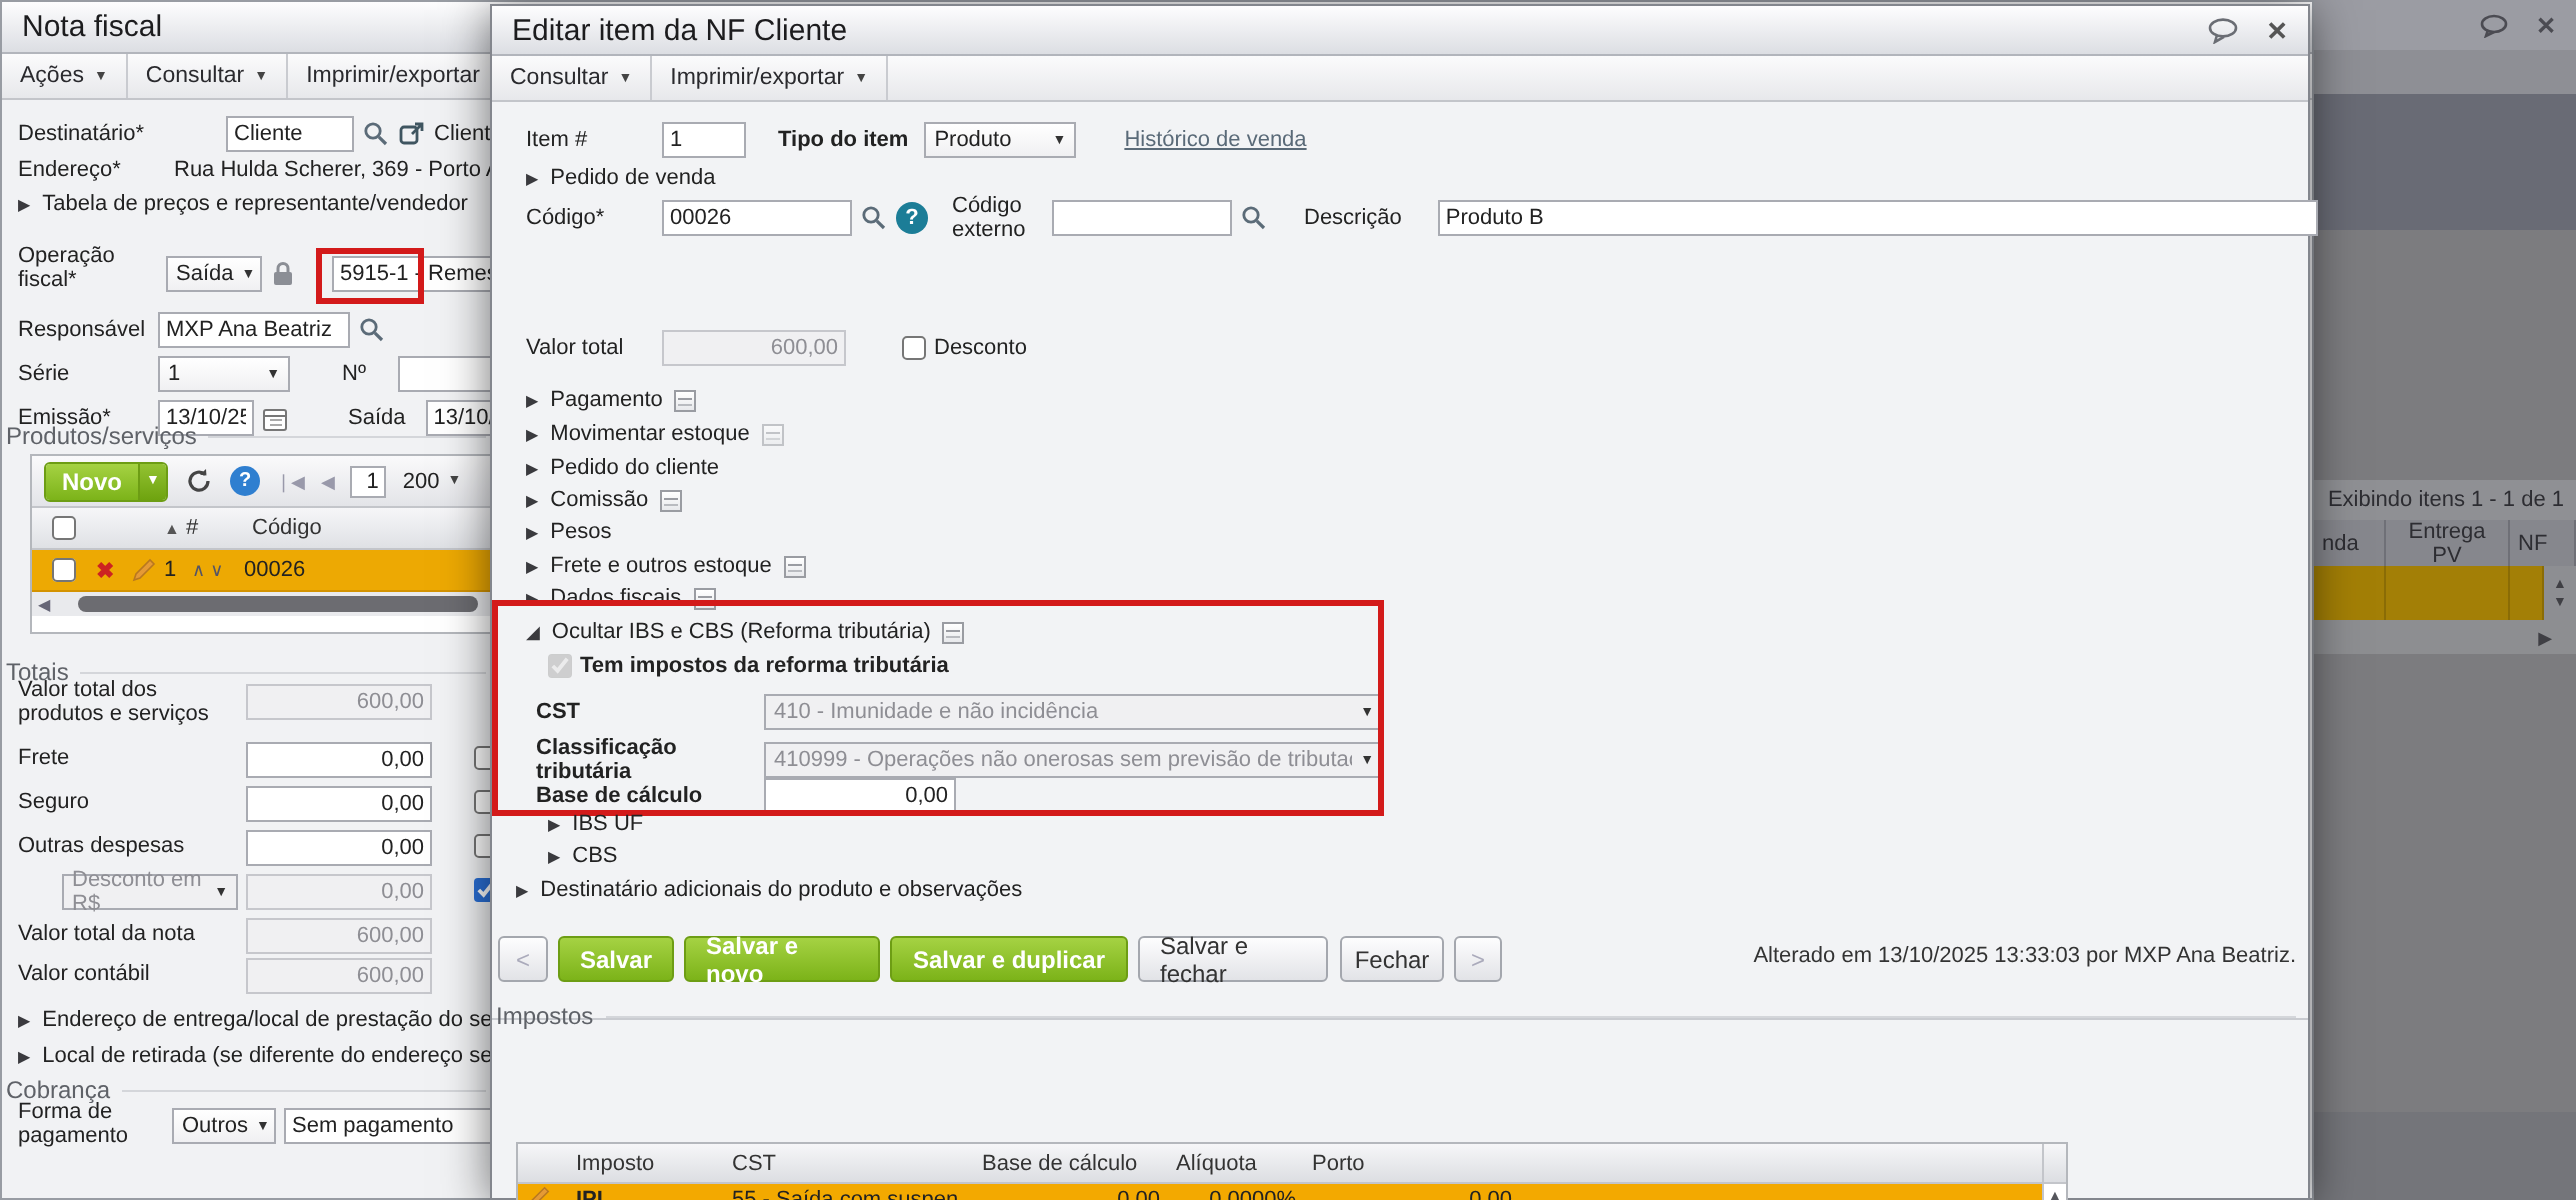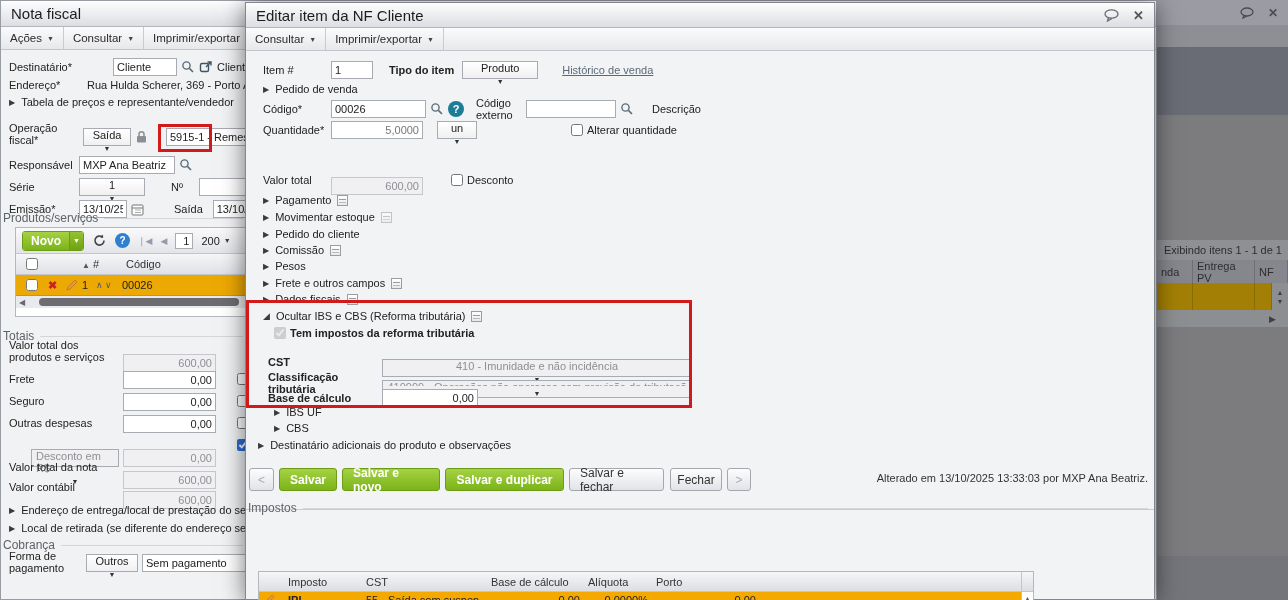--- a/index.html
+++ b/index.html
@@ -7,22 +7,22 @@
   body { position:relative; background:#7c7c7f; font-family:"Liberation Sans",sans-serif; font-size:11px; color:#222; }
 
   
   .tbar { background:linear-gradient(#fdfdfe,#dcdee3); border-bottom:1px solid #b2b5bc; display:flex; align-items:center; }
   .title-text { font-size:15px; color:#1c1c1e; padding-left:10px; }
   .menubar { background:linear-gradient(#fbfbfc,#e7e8eb); border-bottom:1px solid #c3c5ca; display:flex; align-items:stretch; }
   .menu-item { display:flex; align-items:center; gap:5px; padding:0 9px; border-right:1px solid #c9cbd0; color:#2a2a2e; cursor:default; }
   .menu-caret { font-size:7px; color:#444; }
   .fld { border:1px solid #a9abb2; background:#fff; height:18px; font:11px "Liberation Sans",sans-serif; color:#222; padding:0 3px; }
   .num { text-align:right; }
-  .dis { background:#f0f0f2; color:#8e8e94; border-color:#c6c7cc;margin-top:12px; }
-  .sel { border:1px solid #a9abb2; background:linear-gradient(#ffffff,#f0f0f2); height:18px; display:flex; align-items:center; justify-content:space-between; padding:0 4px; gap:4px;flex-direction:column; }
+  .dis { background:#f0f0f2; color:#8e8e94; border-color:#c6c7cc; }
+  .sel { border:1px solid #a9abb2; background:linear-gradient(#ffffff,#f0f0f2); height:18px; display:flex; align-items:center; justify-content:space-between; padding:0 4px; gap:4px; }
   .sel .car { font-size:7px; color:#333; }
   .sel.dis { background:#f0f0f2; color:#8e8e94; }
   .legend { color:#5f6268; font-size:12px; background:inherit; display:flex; align-items:center; gap:6px; }
   .legend:after { content:""; flex:1; height:1px; background:#d4d6da; }
   .exp-row { position:absolute; display:flex; align-items:center; gap:6px; color:#222; }
   .tri { font-size:8px; color:#3a3a3e; }
   .grid-ico { width:11px; height:11px; border:1px solid #9a9ca2; background:linear-gradient(#fff,#e8e9ec); position:relative; }
   .grid-ico:before { content:""; position:absolute; left:1px; right:1px; top:3px; border-top:1px solid #9a9ca2; }
   .grid-ico:after { content:""; position:absolute; left:1px; right:1px; top:6px; border-top:1px solid #b9bbc0; }
   .link { text-decoration:underline; color:#5a6a78; }
@@ -288,21 +288,21 @@
         <path d="M4 8 L3 11 L7 9" fill="none" stroke="#4b4b52" stroke-width="1.3"></path>
       </svg>
     <span style="color:#4b4b52; font-weight:bold; font-size:12px;">✕</span>
   </div>
   <div class="band" style="top:25px; height:22px; background:#8e8f95;"></div>
   <div class="band" style="top:47px; height:68px; background:#696b75;"></div>
   <div class="band" style="top:115px; height:125px; background:#7c7c7f;"></div>
   <div class="band dim-txt" style="top:240px; height:20px; background:#8f9094; display:flex; align-items:center; justify-content:flex-end; padding-right:6px;">
     <span>Exibindo itens 1 - 1 de 1</span>
   </div>
-  <div class="band dim-txt" style="top:260px; height:23px; background:#86878d; display:flex;">
+  <div class="band dim-txt" style="top:260px; height:23px; background:#86878d; display:flex;text-align:center;">
     <span class="dim-cell" style="width:36px;">nda</span>
     <span class="dim-cell" style="width:62px;">Entrega PV</span>
     <span class="dim-cell" style="flex:1;">NF</span>
   </div>
   <div class="band" style="top:283px; height:27px; background:#a37f06; display:flex;">
     <span style="width:36px; border-right:1px solid #8a6c05;"></span>
     <span style="width:62px; border-right:1px solid #8a6c05;"></span>
     <span style="flex:1; border-right:1px solid #8a6c05;"></span>
     <span style="width:16px; background:#8d8e92; display:flex; flex-direction:column; align-items:center; justify-content:center; font-size:7px; color:#3f3f44; gap:2px;">
         <span>▲</span>
@@ -364,32 +364,23 @@
           <line x1="8.4" y1="8.4" x2="12" y2="12" stroke="#5b6b78" stroke-width="1.6"></line>
         </svg>
       <span style="width:16px;height:16px;border-radius:50%;background:#1c7d97;color:#fff;font-weight:bold;display:flex;align-items:center;justify-content:center;font-size:11px;">?</span>
       <span style="width:46px; margin-left:8px; line-height:12px; white-space:normal;">Código externo</span>
       <input class="fld" style="width: 90px;">
       <svg class="icon-svg" width="14" height="14" viewBox="0 0 14 14">
           <circle cx="5.5" cy="5.5" r="3.6" fill="none" stroke="#5b6b78" stroke-width="1.4"></circle>
           <line x1="8.4" y1="8.4" x2="12" y2="12" stroke="#5b6b78" stroke-width="1.6"></line>
         </svg>
       <span style="margin-left:14px;">Descrição</span>
-    </div>
-
-    <div class="md-row" style="left:17px; top:68px;">
-      <span style="width:64px;">Quantidade*</span>
-      <input class="fld num" style="width: 92px; color: rgb(119, 119, 119);" value="5,0000">
-      <div class="sel" style="width:40px; margin-left:10px;">
-          <span>un</span>
-          <span class="car">▼</span>
-        </div>
-      <input type="checkbox" class="cb" style="margin-left: 90px;">
-      <span>Alterar quantidade</span>
-    </div>
+      <input class="fld" style="width: 440px; margin-left: 14px;" value="Produto B">
+    </div>
+
 
 
     <div class="md-row" style="left:17px; top:112px;">
       <span style="width:64px;">Valor total</span>
       <input class="fld num dis" style="width: 92px;" value="600,00">
       <input type="checkbox" class="cb" style="margin-left: 24px;">
       <span>Desconto</span>
     </div>
 
     <div class="exp-row" style="left:17px; top:141px;">
@@ -410,21 +401,21 @@
         <span class="tri">▶</span>
         <span>Comissão</span>
         <span class="grid-ico"></span>
       </div>
     <div class="exp-row" style="left:17px; top:207px;">
         <span class="tri">▶</span>
         <span>Pesos</span>
       </div>
     <div class="exp-row" style="left:17px; top:224px;">
         <span class="tri">▶</span>
-        <span>Frete e outros campos</span>
+        <span>Frete e outros estoque</span>
         <span class="grid-ico"></span>
       </div>
     <div class="exp-row" style="left:17px; top:240px;">
         <span class="tri">▶</span>
         <span>Dados fiscais</span>
         <span class="grid-ico"></span>
       </div>
 
     <div class="exp-row" style="left:17px; top:257px;">
       <span class="tri" style="font-size:9px;">◢</span>

